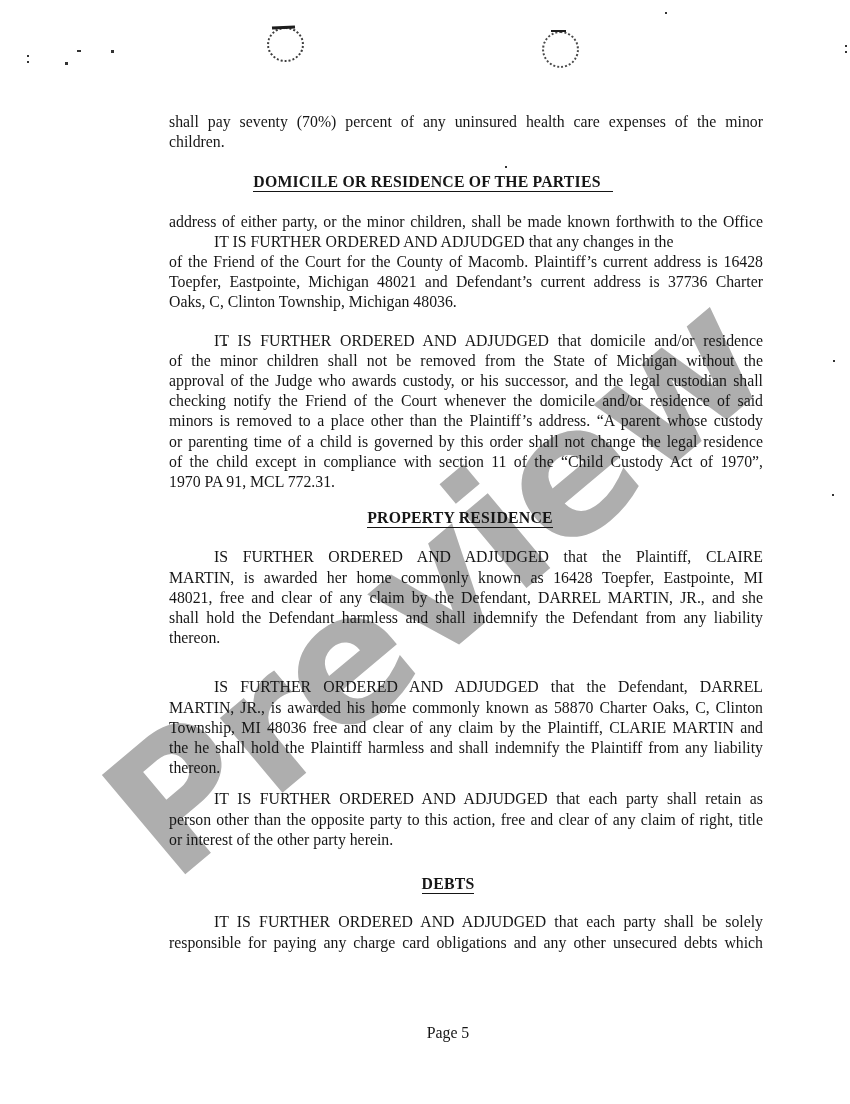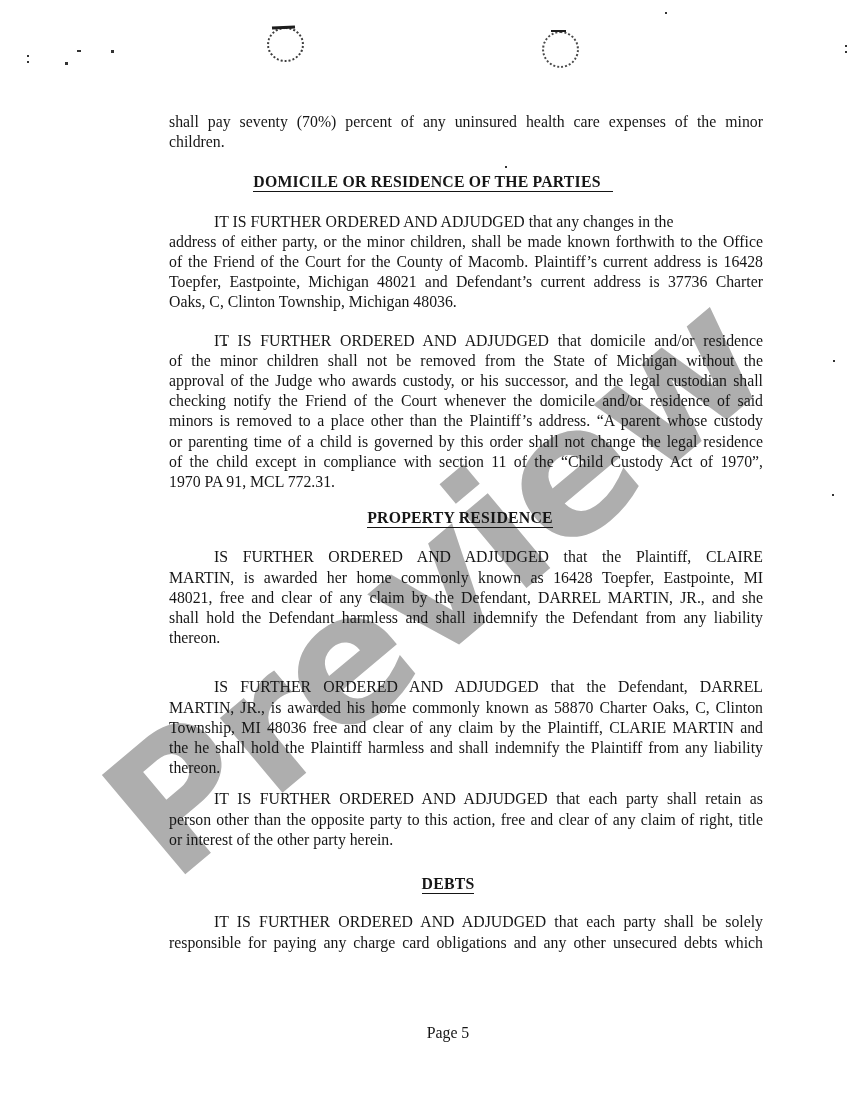--- a/index.html
+++ b/index.html
@@ -125,22 +125,22 @@
   <div class="speck" style="left:224px;top:344px;width:3px;height:2px;"></div>
   <div class="speck" style="left:505px;top:166px;width:2px;height:2px;"></div>
 
   <div class="doc">
       <div class="para block-0">
         <div class="line">shall pay seventy (70%) percent of any uninsured health care expenses of the minor</div>
         <div class="line ragged">children.</div>
       </div>
       <div class="heading block-1"><span class="hd">DOMICILE OR RESIDENCE OF THE PARTIES</span></div>
       <div class="para block-2">
+        <div class="line">address of either party, or the minor children, shall be made known forthwith to the Office</div>
         <div class="line ragged first">IT IS FURTHER ORDERED AND ADJUDGED that any changes in the</div>
-        <div class="line">address of either party, or the minor children, shall be made known forthwith to the Office</div>
         <div class="line">of the Friend of the Court for the County of Macomb.  Plaintiff’s current address is 16428</div>
         <div class="line">Toepfer, Eastpointe, Michigan 48021 and Defendant’s current address is 37736 Charter</div>
         <div class="line ragged">Oaks, C,  Clinton Township, Michigan 48036.</div>
       </div>
       <div class="para block-3">
         <div class="line first">IT IS FURTHER ORDERED AND ADJUDGED that domicile and/or residence</div>
         <div class="line">of the minor children shall not be removed from the State of Michigan without the</div>
         <div class="line">approval of the Judge who awards custody, or his successor, and the legal custodian shall</div>
         <div class="line">checking notify the Friend of the Court whenever the domicile and/or residence of said</div>
         <div class="line">minors is removed to a place other than the Plaintiff’s address.  “A parent whose custody</div>

